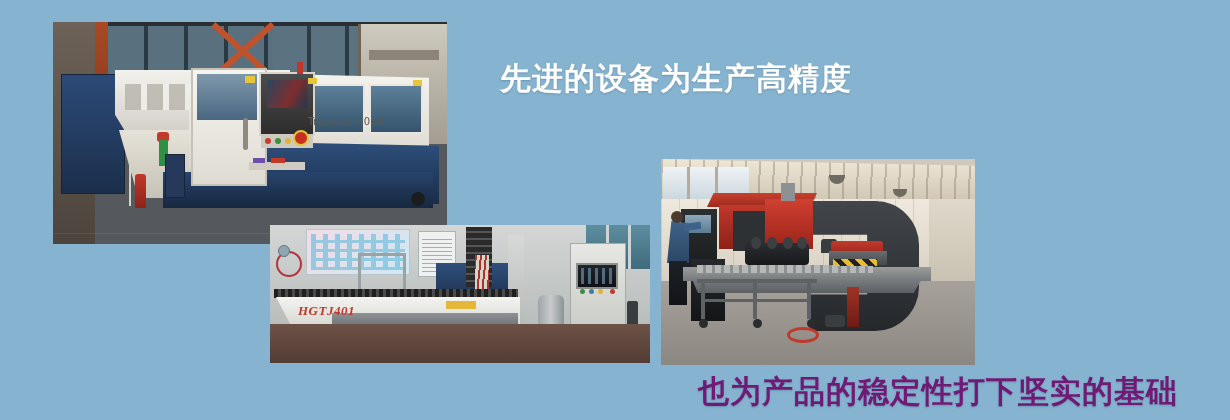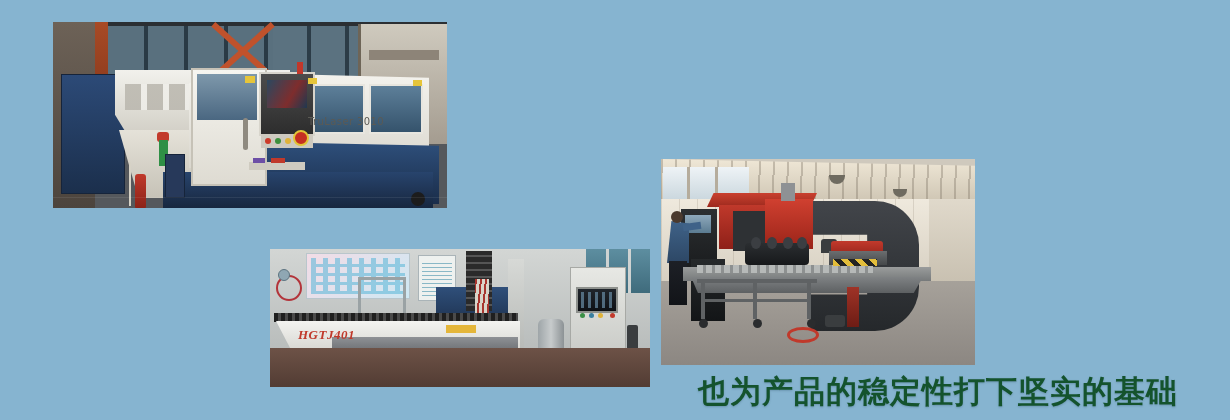--- a/index.html
+++ b/index.html
@@ -13,21 +13,21 @@
     position:relative;width:1230px;height:420px;
     background:#86b4d0;
     overflow:hidden;
   }
 
   
   .photo{position:absolute;overflow:hidden;background:#7e8a8f;}
   .photo .scene{position:absolute;inset:0;}
 
   
-  #photo-laser{left:53px;top:22px;width:394px;height:186px;}
+  #photo-laser{left:53px;top:22px;width:394px;height:222px;}
   #photo-laser .scene{
     background:
       linear-gradient(#2b2f33 0 36%, #3c3f42 36% 44%, #55585c 44% 100%);
   }
   .p1-wall-left{position:absolute;left:0;top:0;width:42px;height:100%;
     background:linear-gradient(#6d6257,#4c443d);}
   .p1-pillar{position:absolute;left:42px;top:0;width:13px;height:58%;
     background:linear-gradient(#a84a25,#7e3319);}
   .p1-windows{position:absolute;left:55px;top:4px;width:250px;height:54px;
     background:
@@ -107,21 +107,21 @@
     color:#5b5a54;font-size:10px;letter-spacing:.4px;
     font-family:"DejaVu Sans",sans-serif;white-space:nowrap;}
   .p1-tray{position:absolute;left:196px;top:140px;width:56px;height:8px;background:#cfcbc0;}
   .p1-tray i{position:absolute;top:-4px;display:block;height:5px;}
   .p1-tray i:nth-child(1){left:4px;width:12px;background:#6d4fa6;}
   .p1-tray i:nth-child(2){left:22px;width:14px;background:#c0392b;}
   .p1-wheel{position:absolute;left:358px;top:170px;width:14px;height:14px;
     border-radius:50%;background:#1c1c1c;}
 
   
-  #photo-cut{left:270px;top:225px;width:380px;height:138px;margin-top:24px;}
+  #photo-cut{left:270px;top:225px;width:380px;height:138px;}
   #photo-cut .scene{background:linear-gradient(#cfd3d2 0 72%,#7d5f52 72% 100%);}
   .p2-wall{position:absolute;left:0;top:0;width:100%;height:72%;
     background:linear-gradient(#d3d6d4,#b9bdbc);}
   .p2-poster{position:absolute;left:36px;top:4px;width:102px;height:44px;
     background:linear-gradient(135deg,#f2dce6,#cfe8f3);
     border:1px solid #b9c6cc;}
   .p2-poster:after{content:"";position:absolute;inset:4px;
     background:repeating-linear-gradient(90deg,#57b6d8 0 5px,transparent 5px 12px),
                repeating-linear-gradient(0deg,#57b6d8 0 3px,transparent 3px 9px);
     opacity:.55;}
@@ -285,21 +285,21 @@
     position:absolute;left:500px;top:56px;width:500px;
     color:#ffffff;font-size:31px;font-weight:bold;line-height:45px;
     letter-spacing:1px;
     font-family:"DejaVu Sans","Liberation Sans",sans-serif;
     text-shadow:0 1px 2px rgba(40,70,95,.28);
   }
   .headline .ln{display:block;white-space:nowrap;}
 
   .subline{
     position:absolute;left:698px;top:371px;
-    color:#14532d;font-size:31px;font-weight:bold;line-height:40px;
+    color:#701a75;font-size:31px;font-weight:bold;line-height:40px;
     letter-spacing:1px;white-space:nowrap;
     font-family:"DejaVu Sans","Liberation Sans",sans-serif;
     text-shadow:0 1px 2px rgba(40,70,95,.28);
   }
 
   
   #logo{position:absolute;left:1017px;top:24px;width:170px;text-align:center;}
   #logo .logo-cn{
     color:#ffffff;font-size:36px;font-weight:bold;line-height:38px;
     letter-spacing:1px;white-space:nowrap;
@@ -457,18 +457,19 @@
       <div class="p3-caster" style="left:38px;top:160px;"></div>
       <div class="p3-caster" style="left:92px;top:160px;"></div>
       <div class="p3-caster" style="left:146px;top:160px;"></div>
       <div class="p3-jack"></div>
       <div class="p3-pedal"></div>
       <div class="p3-cord"></div>
     </div>
   </div>
 
   <div class="headline">
+    <span class="ln">先进的设备为生产高精度</span>
   </div>
 
   <div class="subline">也为产品的稳定性打下坚实的基础</div>
 
 
 </div>
 
 </body></html>

